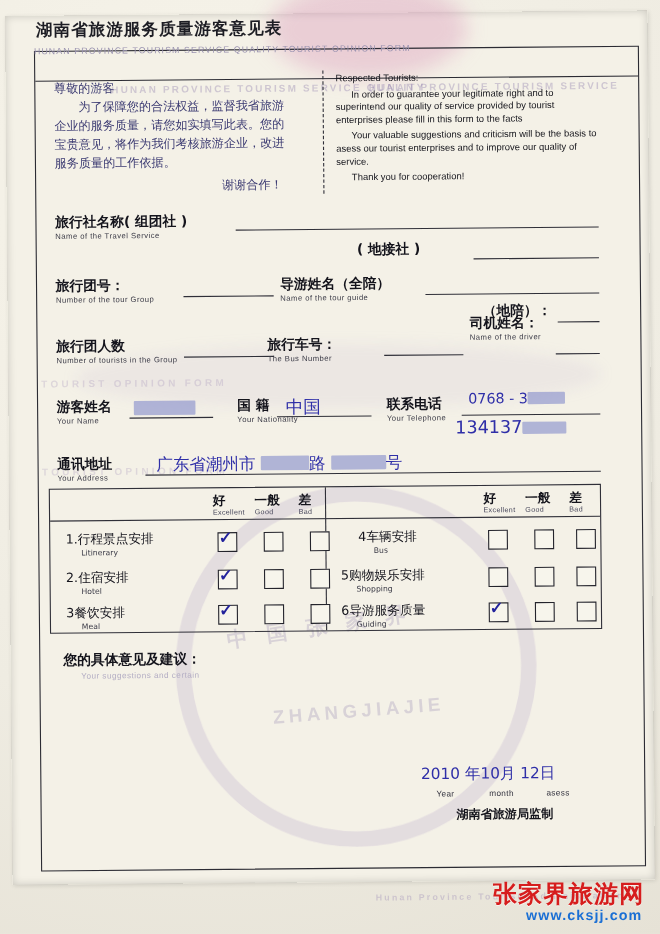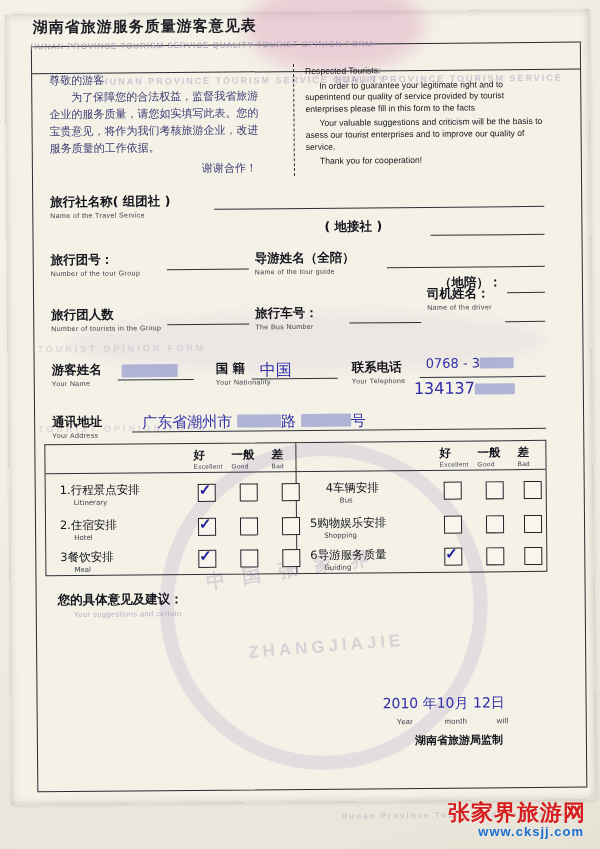--- a/index.html
+++ b/index.html
@@ -175,21 +175,21 @@
       <span class="cnl lbl-cn cn">（地陪）：</span>
     </div>
     <div class="rule" style="left:500px;top:282px;width:38px"></div>
 
     <div class="fld" style="left:44px;top:293px">
       <span class="cnl lbl-cn cn">旅行团人数</span>
       <span class="enl lbl-en">Number of  tourists  in the Group</span>
     </div>
     <div class="rule" style="left:160px;top:311px;width:82px"></div>
 
-    <div class="fld" style="left:248px;top:293px">
+    <div class="fld" style="left:236px;top:293px">
       <span class="cnl lbl-cn cn">旅行车号：</span>
       <span class="enl lbl-en">The Bus Number</span>
     </div>
     <div class="rule" style="left:342px;top:311px;width:72px"></div>
 
     <div class="fld" style="left:420px;top:275px">
       <span class="cnl lbl-cn cn">司机姓名：</span>
       <span class="enl lbl-en">Name of the driver</span>
     </div>
     <div class="rule" style="left:498px;top:311px;width:40px"></div>
@@ -310,21 +310,21 @@
       <div class="tick" style="left:399px;top:104px">✓</div>
     </div>
 
     <div id="sugg-cn" class="cn">您的具体意见及建议：</div>
     <div id="sugg-en">Your  suggestions  and  certain</div>
     <div style="position:absolute;left:44px;top:608px;width:484px;height:62px"></div>
 
     <div id="date-hand" class="hand cn">2010   年10月 12日</div>
     <div class="dlab" style="left:374px;top:706px">Year</div>
     <div class="dlab" style="left:422px;top:706px">month</div>
-    <div class="dlab" style="left:474px;top:706px">will</div>
+    <div class="dlab" style="left:474px;top:706px">asess</div>
 
     <div id="issuer" class="cn">湖南省旅游局监制</div>
   </div>
 
   <div id="banner"></div>
   <div id="site-cn" class="cn">张家界旅游网</div>
   <div id="site-url">www.cksjj.com</div>
 </div>
 
 </body></html>

